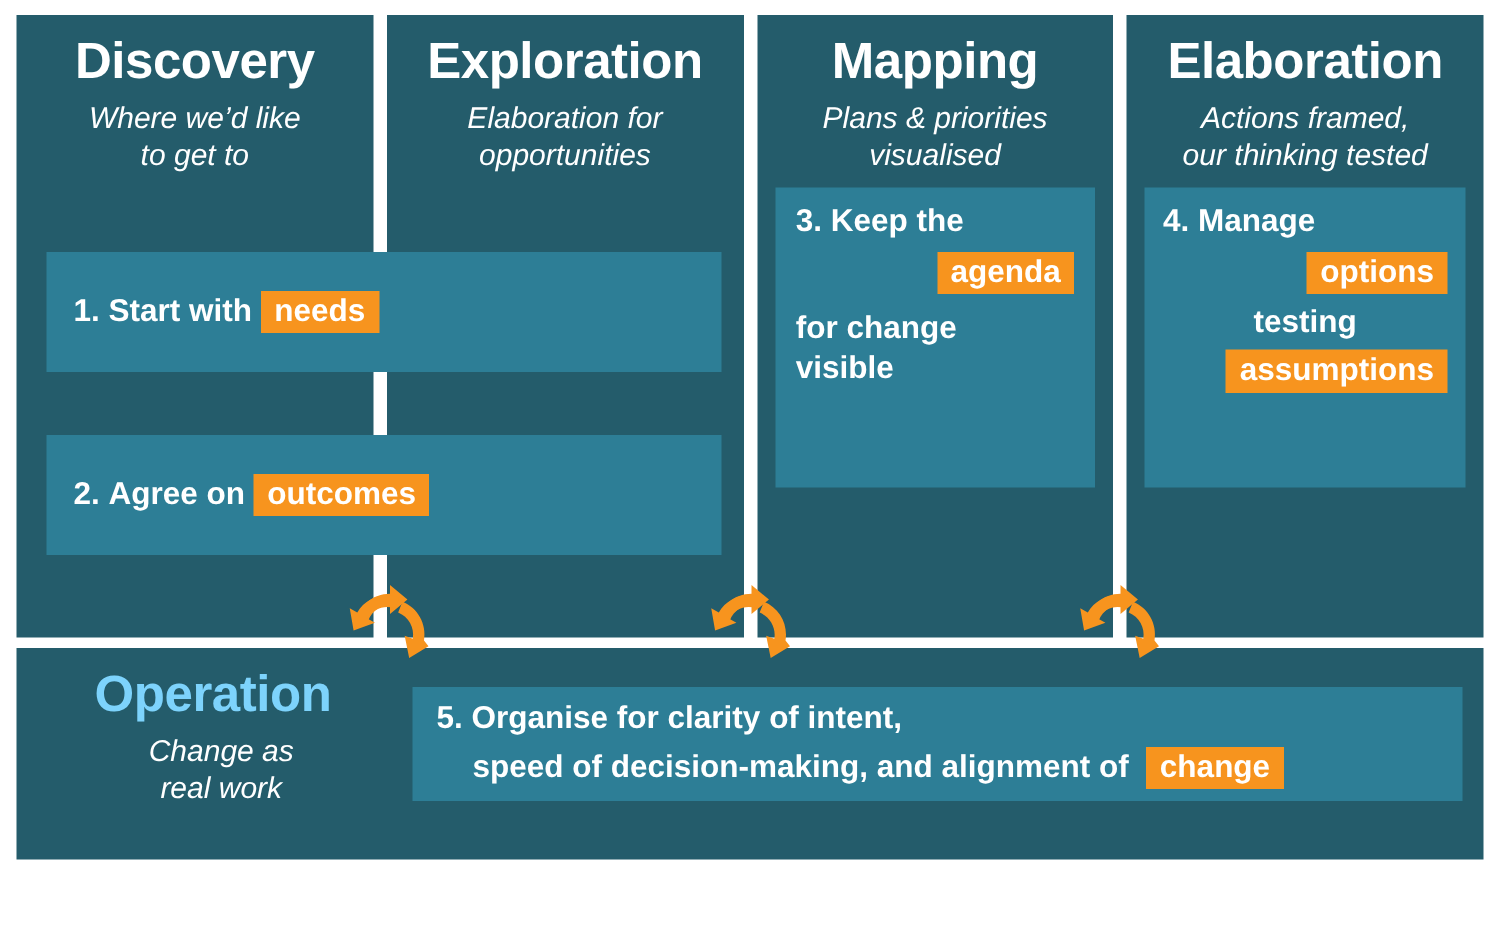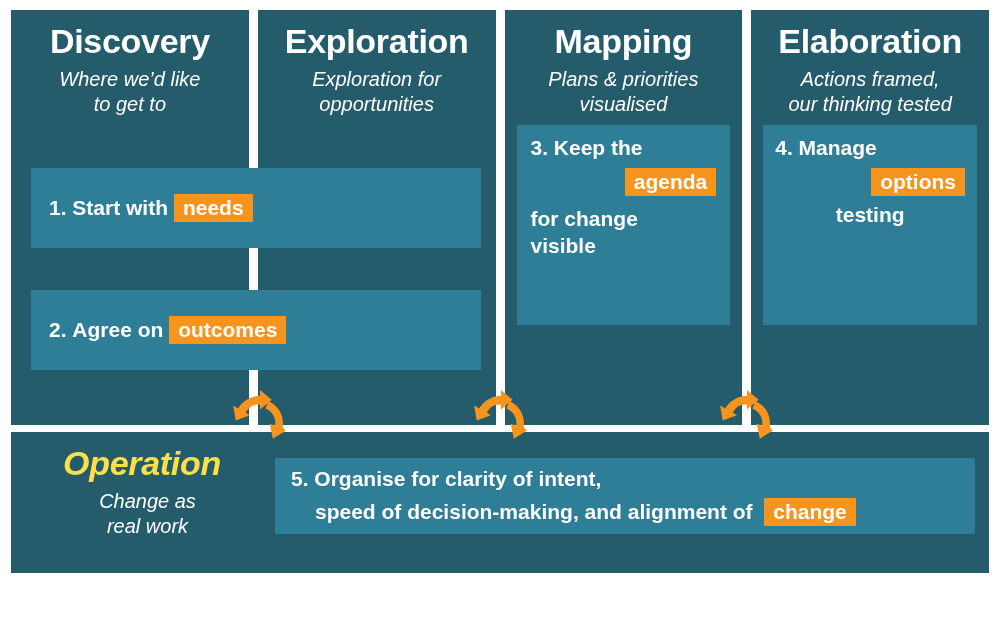--- a/index.html
+++ b/index.html
@@ -138,26 +138,25 @@
     box-sizing: border-box;
   }
   #operation-head {
     position: absolute;
     left: 0;
     top: 14px;
     width: 262px;
     text-align: center;
   }
   #operation-title {
-    color: #fde047;
+    color: #7dd3fc;
     font-size: 34px;
     font-weight: bold;
     line-height: 1.0;
     letter-spacing: -0.3px;
-    font-style: italic;
   }
   #operation-sub {
     color: #ffffff;
     font-size: 20px;
     font-style: italic;
     line-height: 1.25;
     margin-top: 9px;
     white-space: pre-line;
     padding-left: 11px;
   }
@@ -204,21 +203,21 @@
       <div class="stage-title">Discovery</div>
       <div class="stage-sub">Where we’d like
 to get to</div>
     </div>
     <div class="stage-body"></div>
   </div>
 
   <div class="stage-panel">
     <div class="stage-head">
       <div class="stage-title">Exploration</div>
-      <div class="stage-sub">Exploration for
+      <div class="stage-sub">Elaboration for
 opportunities</div>
     </div>
     <div class="stage-body"></div>
   </div>
 
   <div class="stage-panel">
     <div class="stage-head">
       <div class="stage-title">Mapping</div>
       <div class="stage-sub">Plans &amp; priorities
 visualised</div>
@@ -237,20 +236,21 @@
     <div class="stage-head">
       <div class="stage-title">Elaboration</div>
       <div class="stage-sub">Actions framed,
 our thinking tested</div>
     </div>
     <div class="stage-body">
       <div class="step-box" id="step4">
         <span class="step-line l1">4. Manage</span>
         <span class="step-line l2"><span class="hl">options</span></span>
         <span class="step-line l3">testing</span>
+        <span class="step-line l4"><span class="hl">assumptions</span></span>
       </div>
     </div>
   </div>
 
 </div>
 
 <div id="wide-steps">
   <div class="step-box" id="step1">
     <span class="step-line"><span>1.</span>&nbsp;<span>Start with</span>&nbsp;<span class="hl">needs</span></span>
   </div>

